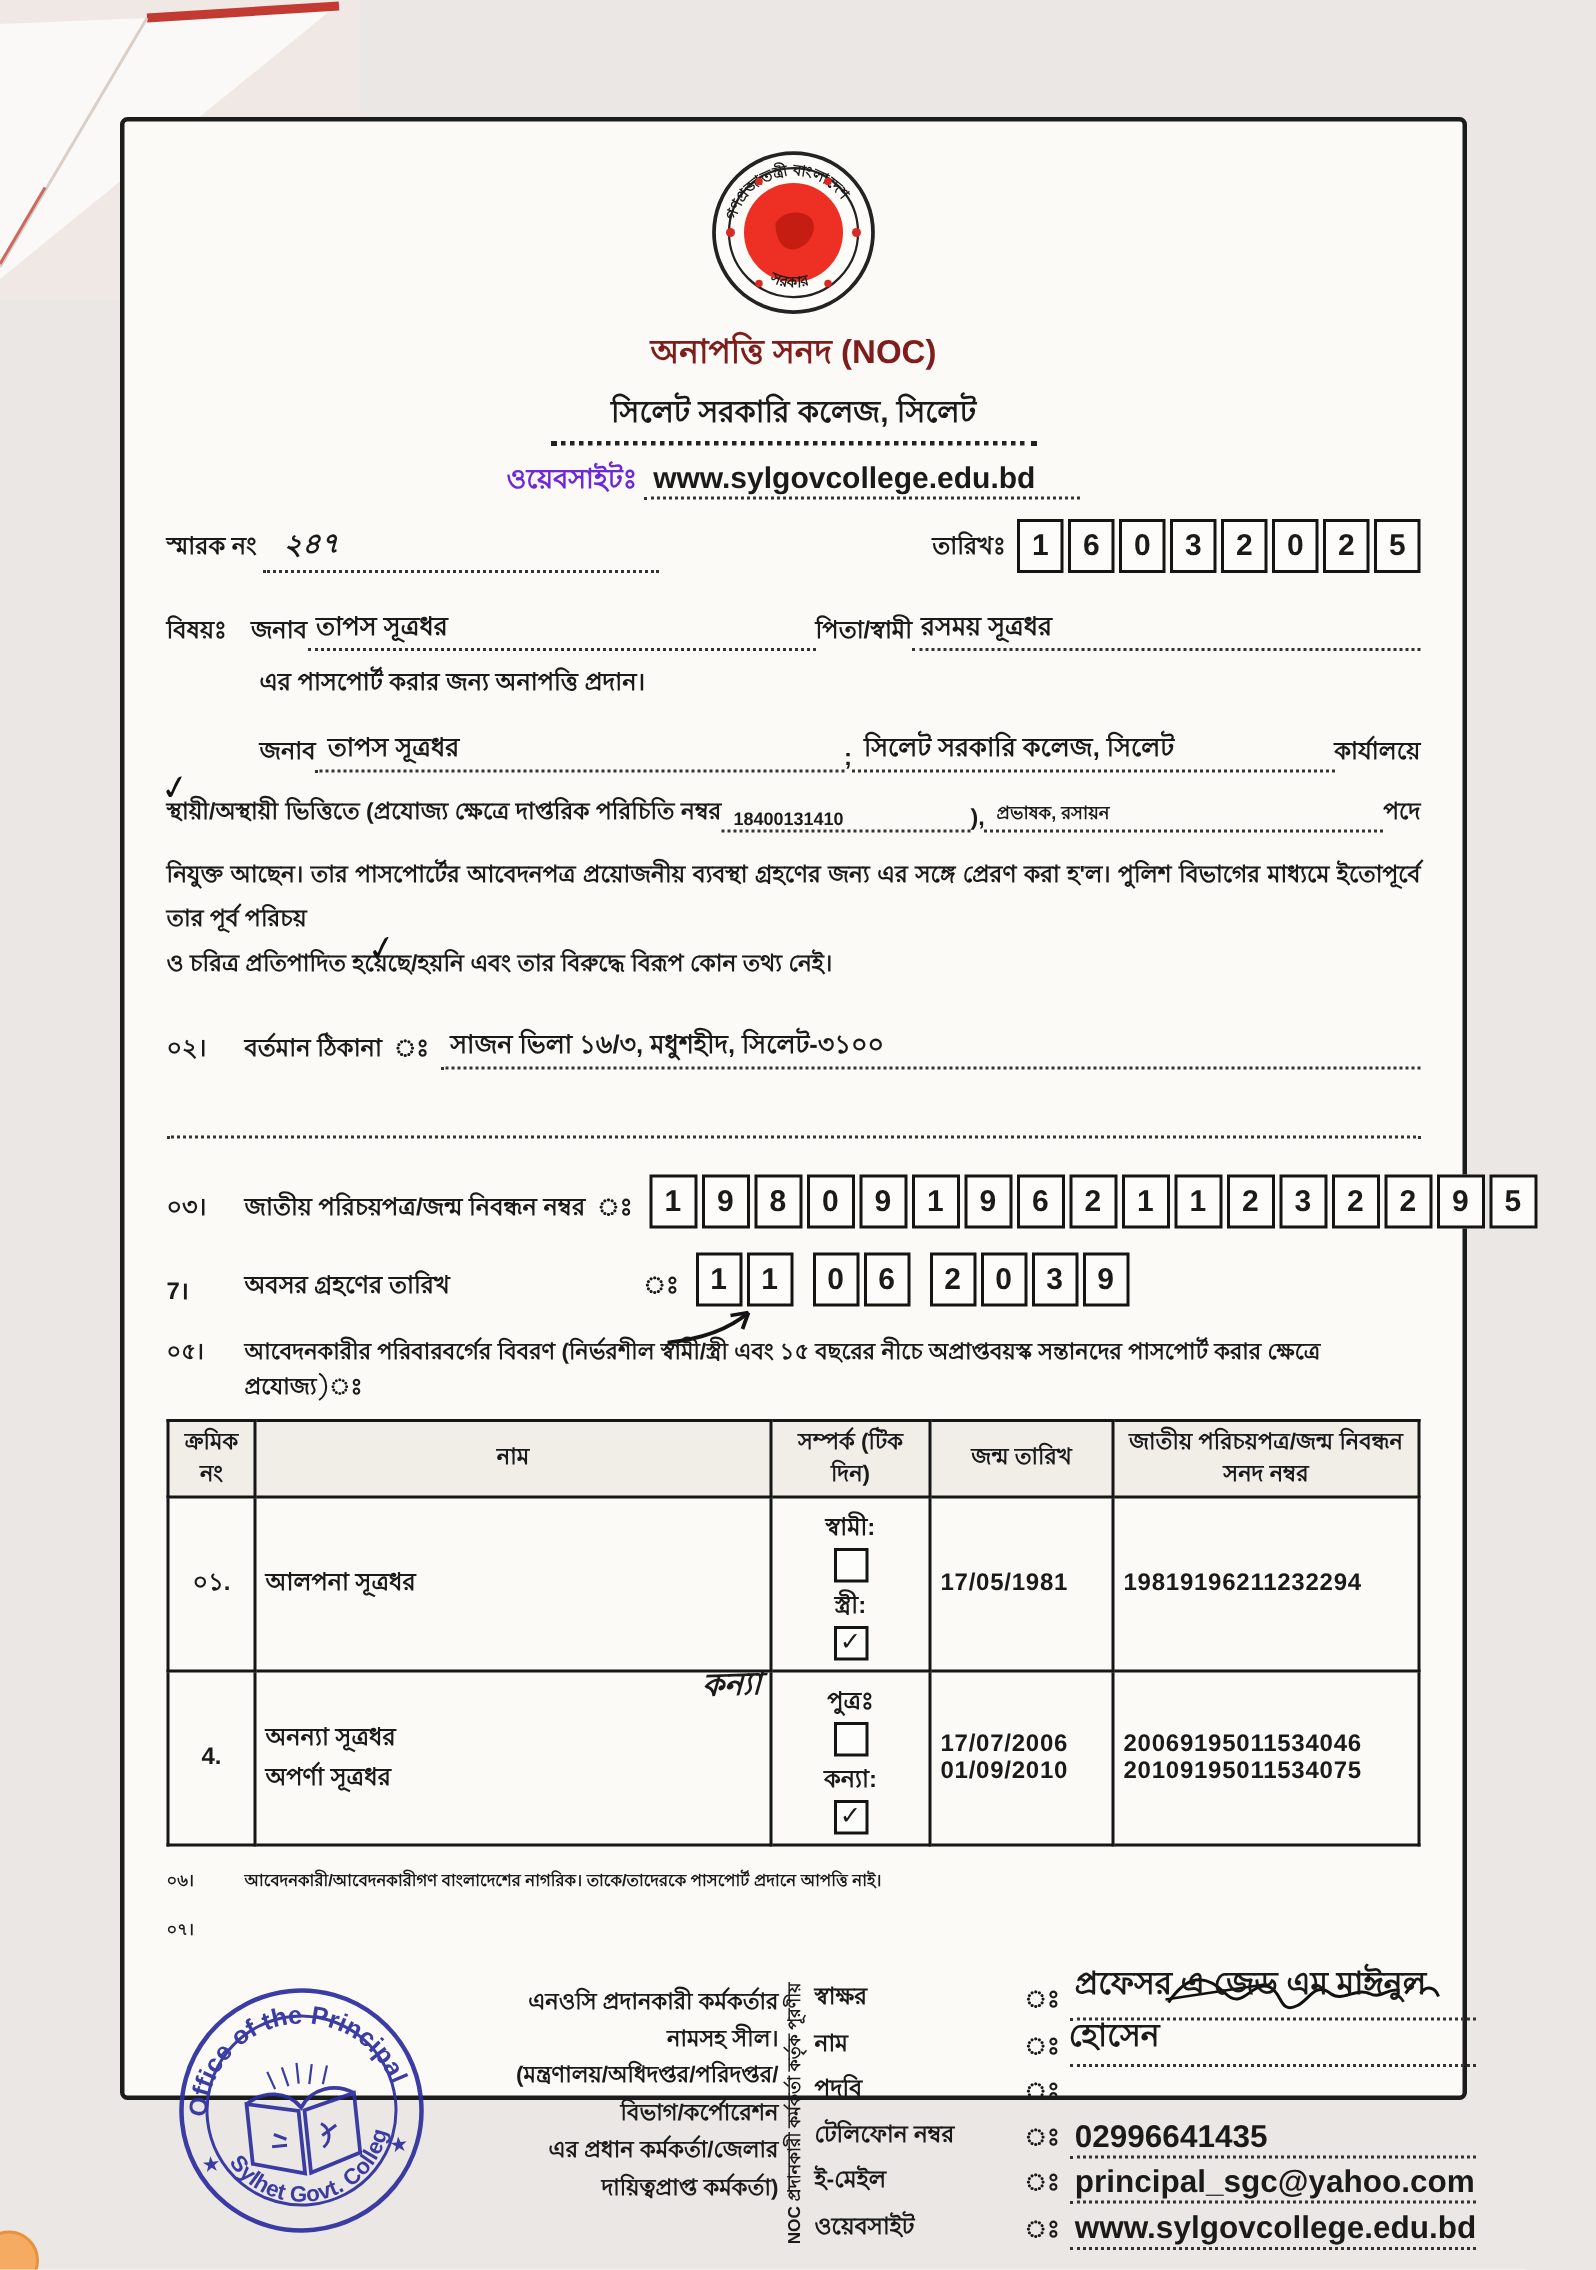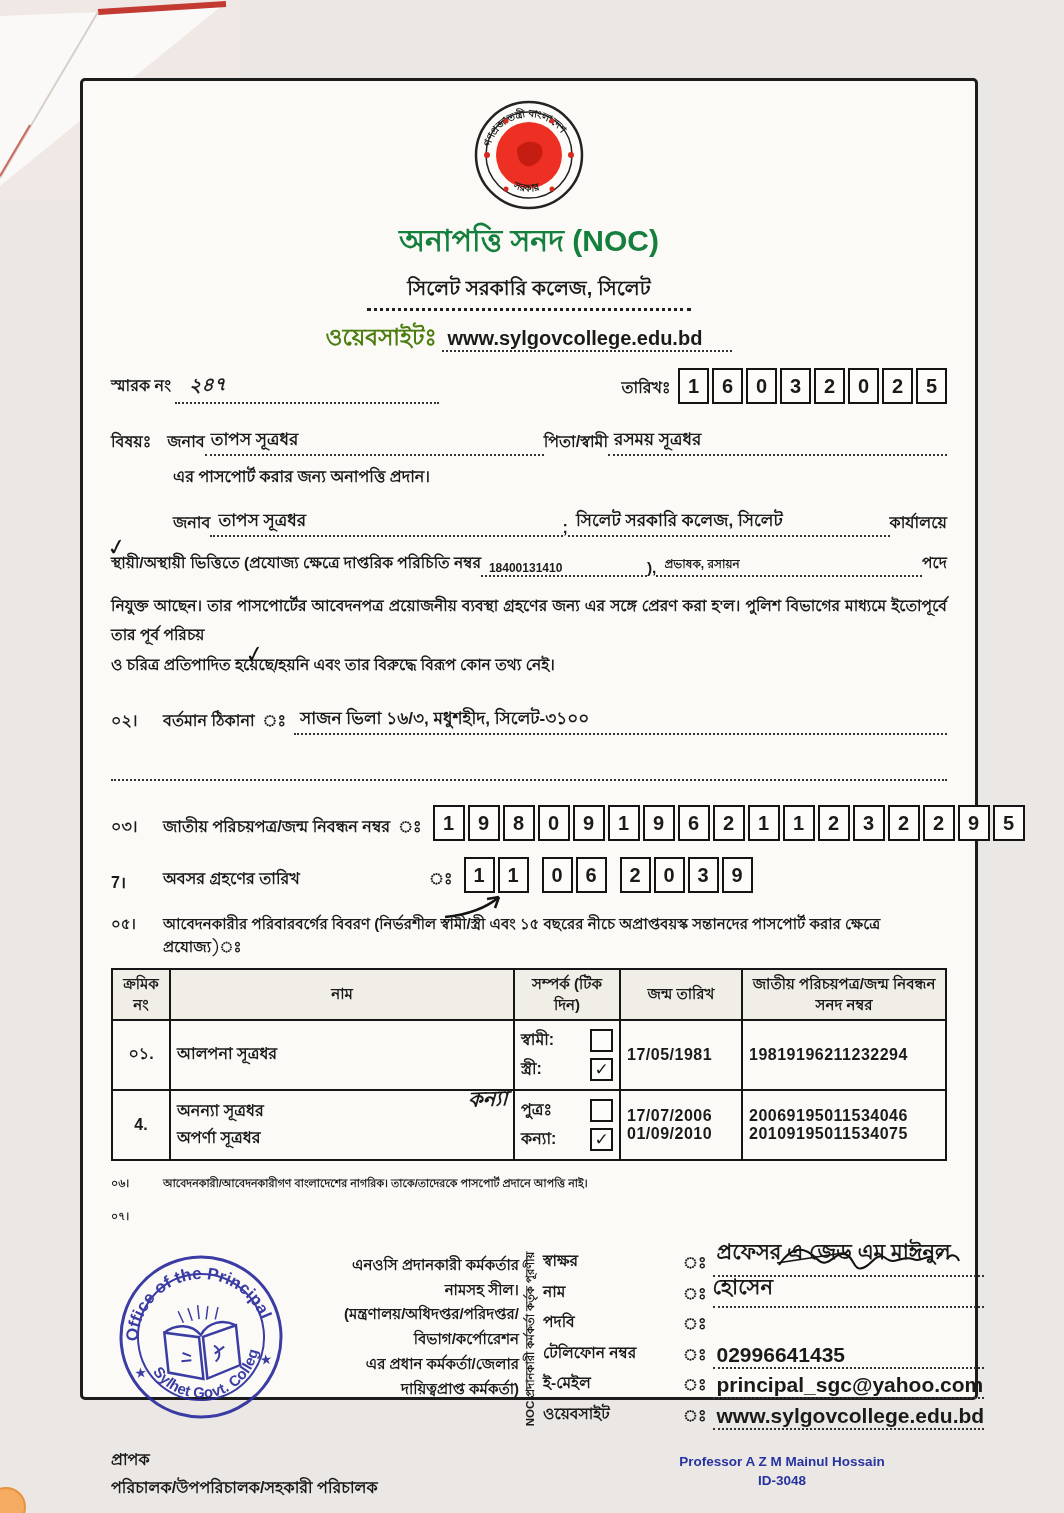--- a/index.html
+++ b/index.html
@@ -16,26 +16,26 @@
   
   .page{
     position:absolute;left:80px;top:78px;width:898px;height:1322px;box-sizing:border-box;
     background:#fbfaf7;border:3px solid #1c1c1c;border-radius:5px;
     padding:16px 28px 0 28px;z-index:2;
   }
   .center{text-align:center;}
   .b{font-weight:bold;}
   
   .emblem-wrap{display:flex;justify-content:center;margin-top:2px;}
-  .doc-title{font-size:30px;font-weight:bold;color:#15803d;margin-top:6px;}
+  .doc-title{font-size:22px;font-weight:bold;color:#7f1d1d;margin-top:6px;}
   .doc-subtitle{font-size:17px;font-weight:bold;color:#1b2b8f;margin-top:4px;}
   .office-name{display:inline-block;font-size:20px;font-weight:bold;margin-top:5px;
     padding:0 40px 2px 40px;border-bottom:3px dotted #222;}
   .website-line{margin-top:8px;font-size:17px;}
-  .website-line .lbl{color:#4d7c0f;font-weight:bold;font-size:23px;}
+  .website-line .lbl{color:#6d28d9;font-weight:bold;font-size:18px;}
   .website-line .val{font-size:20px;font-weight:bold;border-bottom:2px dotted #333;padding:0 30px 1px 6px;}
   
   .memo-row{display:flex;justify-content:space-between;align-items:flex-end;margin-top:10px;font-size:16px;}
   .dotline{border-bottom:2px dotted #333;display:inline-block;}
   .memo-no{width:250px;padding-left:14px;}
   .hand{font-style:italic;font-weight:bold;display:inline-block;transform:skew(-4deg) rotate(-2deg);}
   .memo-no .hand{font-size:19px;}
   .dbox{display:inline-flex;align-items:center;justify-content:center;
     width:27px;height:32px;border:2px solid #141414;background:#fdfcfa;
     font-size:20px;font-weight:bold;margin-left:3px;}
@@ -63,21 +63,21 @@
   .i5-text{margin-top:20px;display:flex;font-size:15px;font-weight:bold;line-height:1.5;}
   
   table.fam{width:100%;border-collapse:collapse;margin-top:10px;}
   table.fam th,table.fam td{border:2.5px solid #161616;padding:4px 6px;}
   table.fam th{background:#f0eee7;font-size:15px;font-weight:bold;line-height:1.35;}
   table.fam td{font-size:16px;font-weight:bold;}
   .serial-col{width:44px;}
   .name-col{width:330px;}
   .rel-col{width:92px;}
   .dob-col{width:108px;}
-  .cbrow{display:flex;align-items:center;justify-content:space-between;margin:2px 0;}
+  .cbrow{display:flex;align-items:center;justify-content:space-between;margin:2px 0;flex-direction:column;}
   .cb{width:19px;height:19px;border:2px solid #141414;background:#fdfdfb;display:inline-flex;
      align-items:center;justify-content:center;font-size:17px;font-weight:bold;}
   .name-cell{position:relative;}
   .annot{position:absolute;right:6px;top:-8px;font-size:21px;}
   .numcell{font-size:18px;letter-spacing:0.5px;}
   .itemtext{display:flex;margin-top:14px;font-size:11px;font-weight:bold;}
   
   .officer{display:flex;margin-top:14px;position:relative;}
   .seal-wrap{width:180px;flex:none;display:flex;align-items:flex-start;justify-content:center;padding-top:10px;}
   .ocaption{width:228px;flex:none;text-align:right;font-size:15px;font-weight:bold;line-height:1.65;padding-top:12px;}

